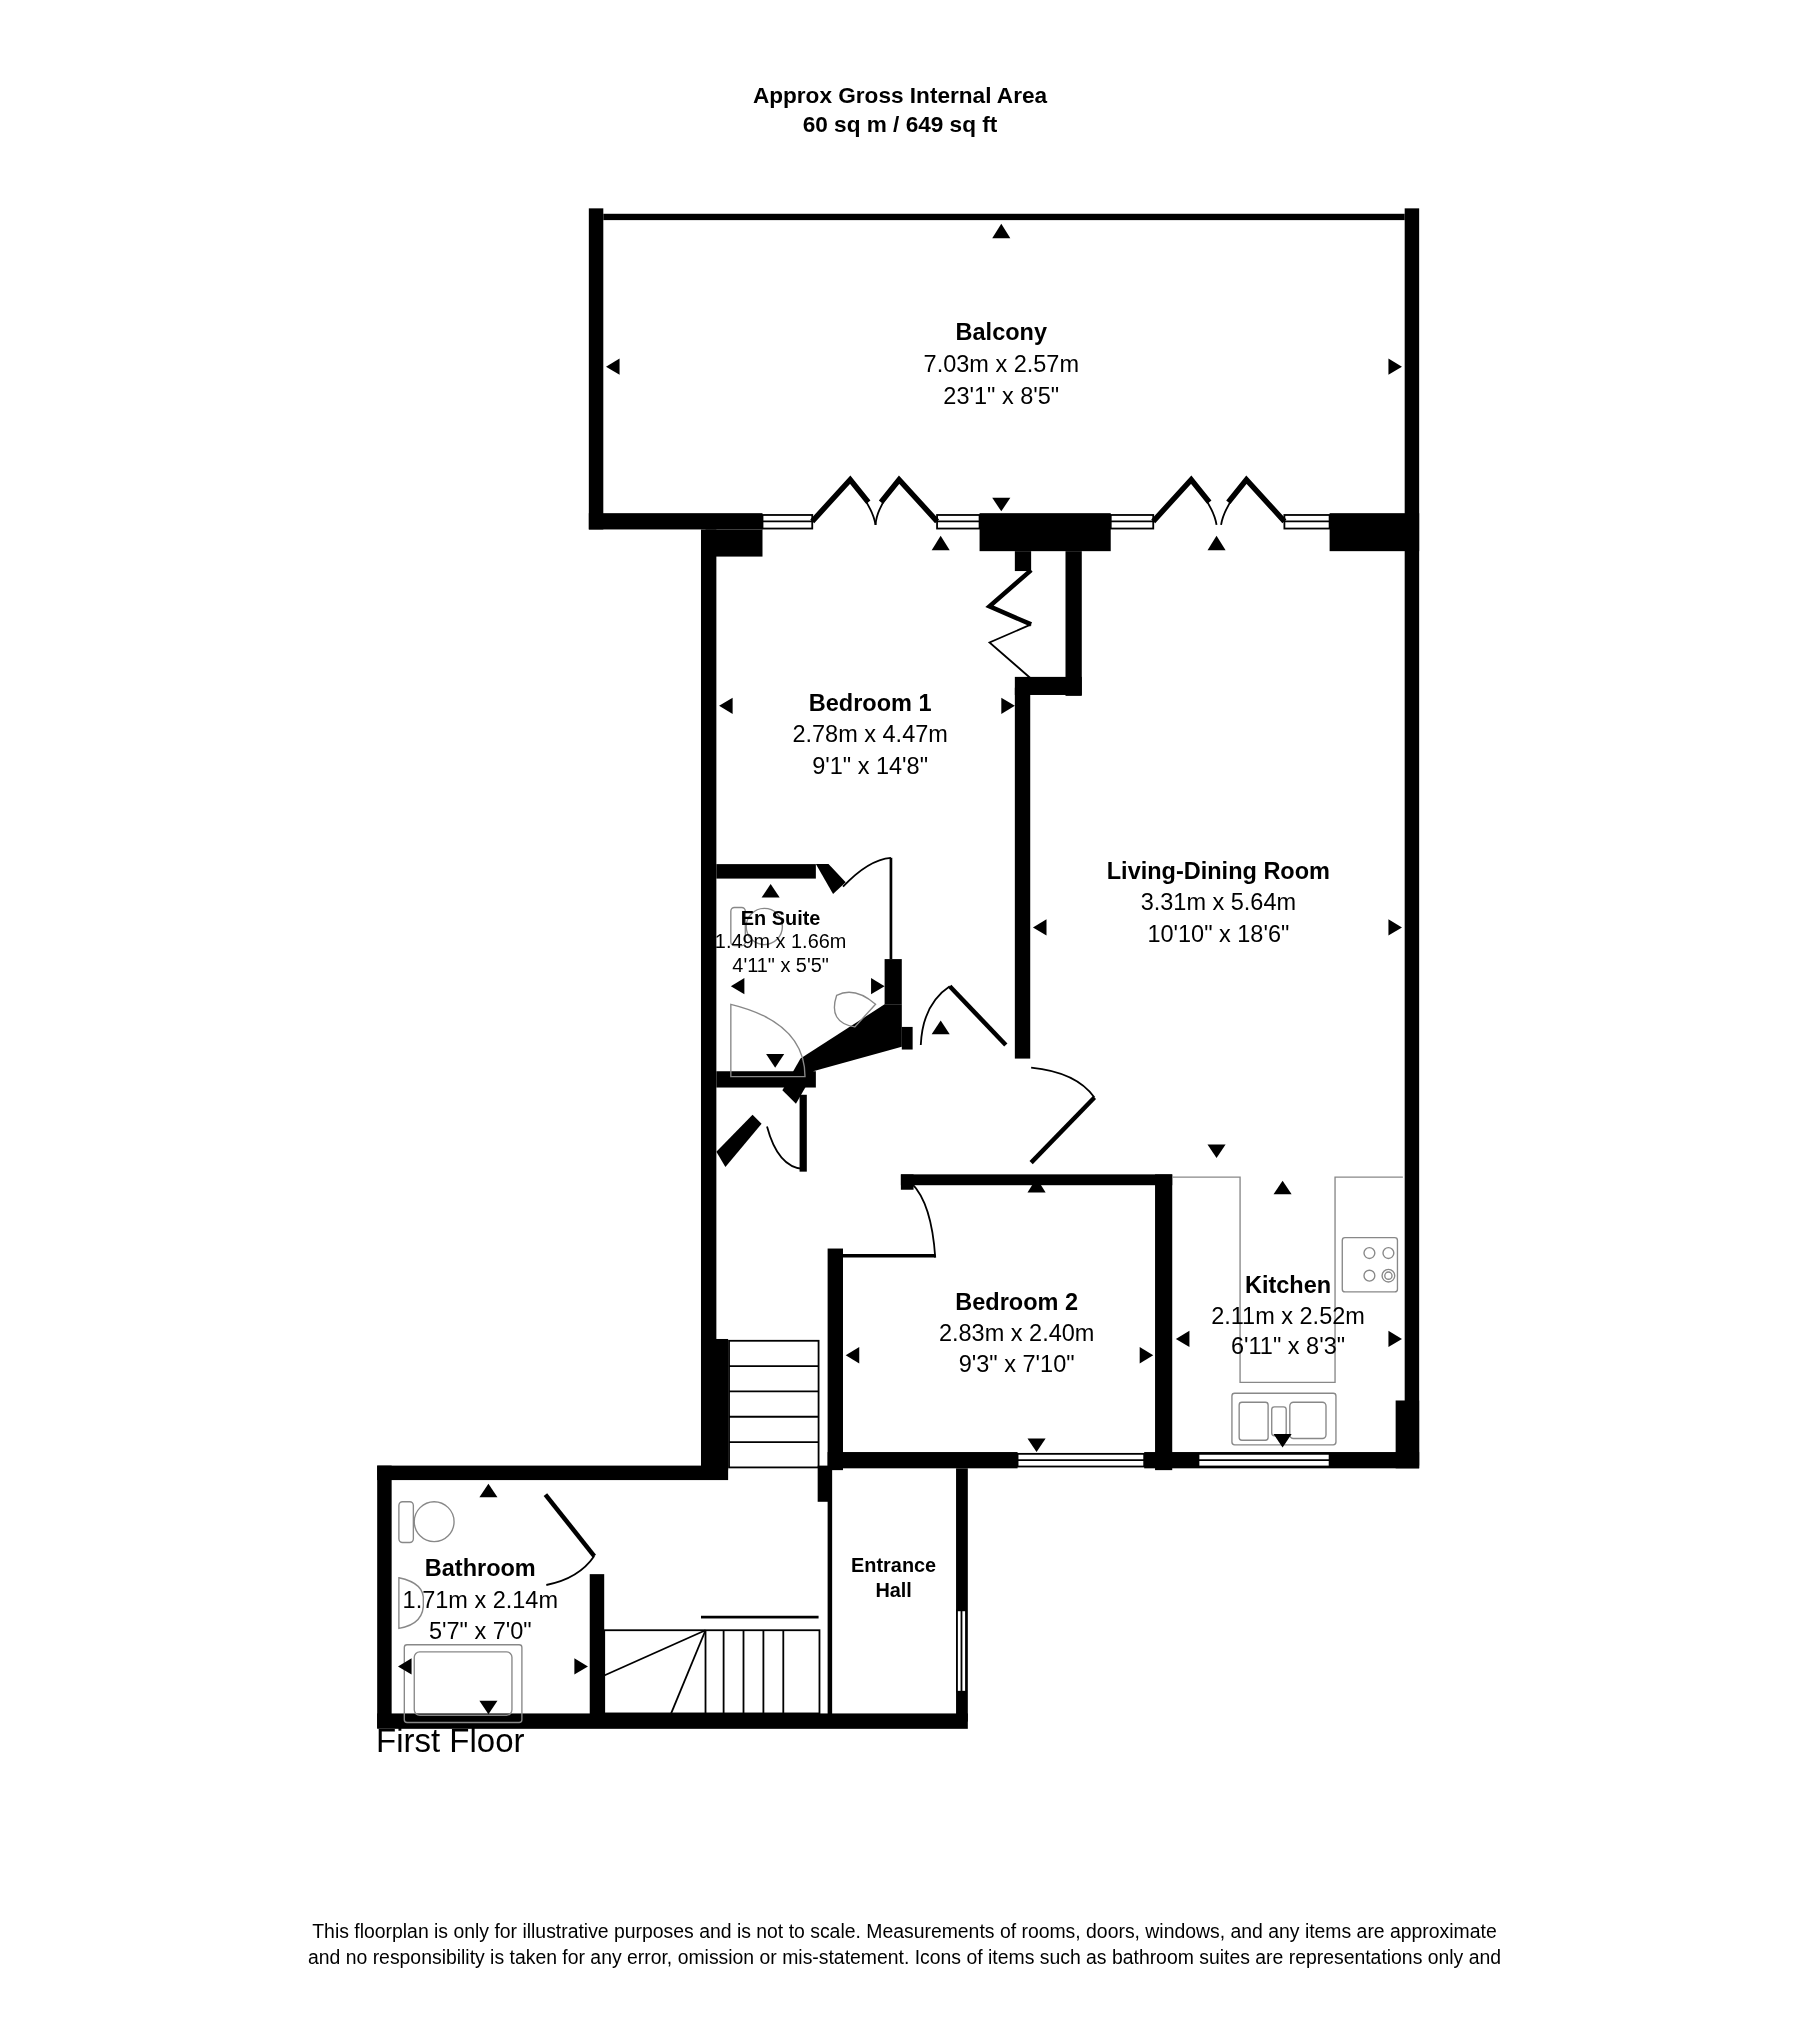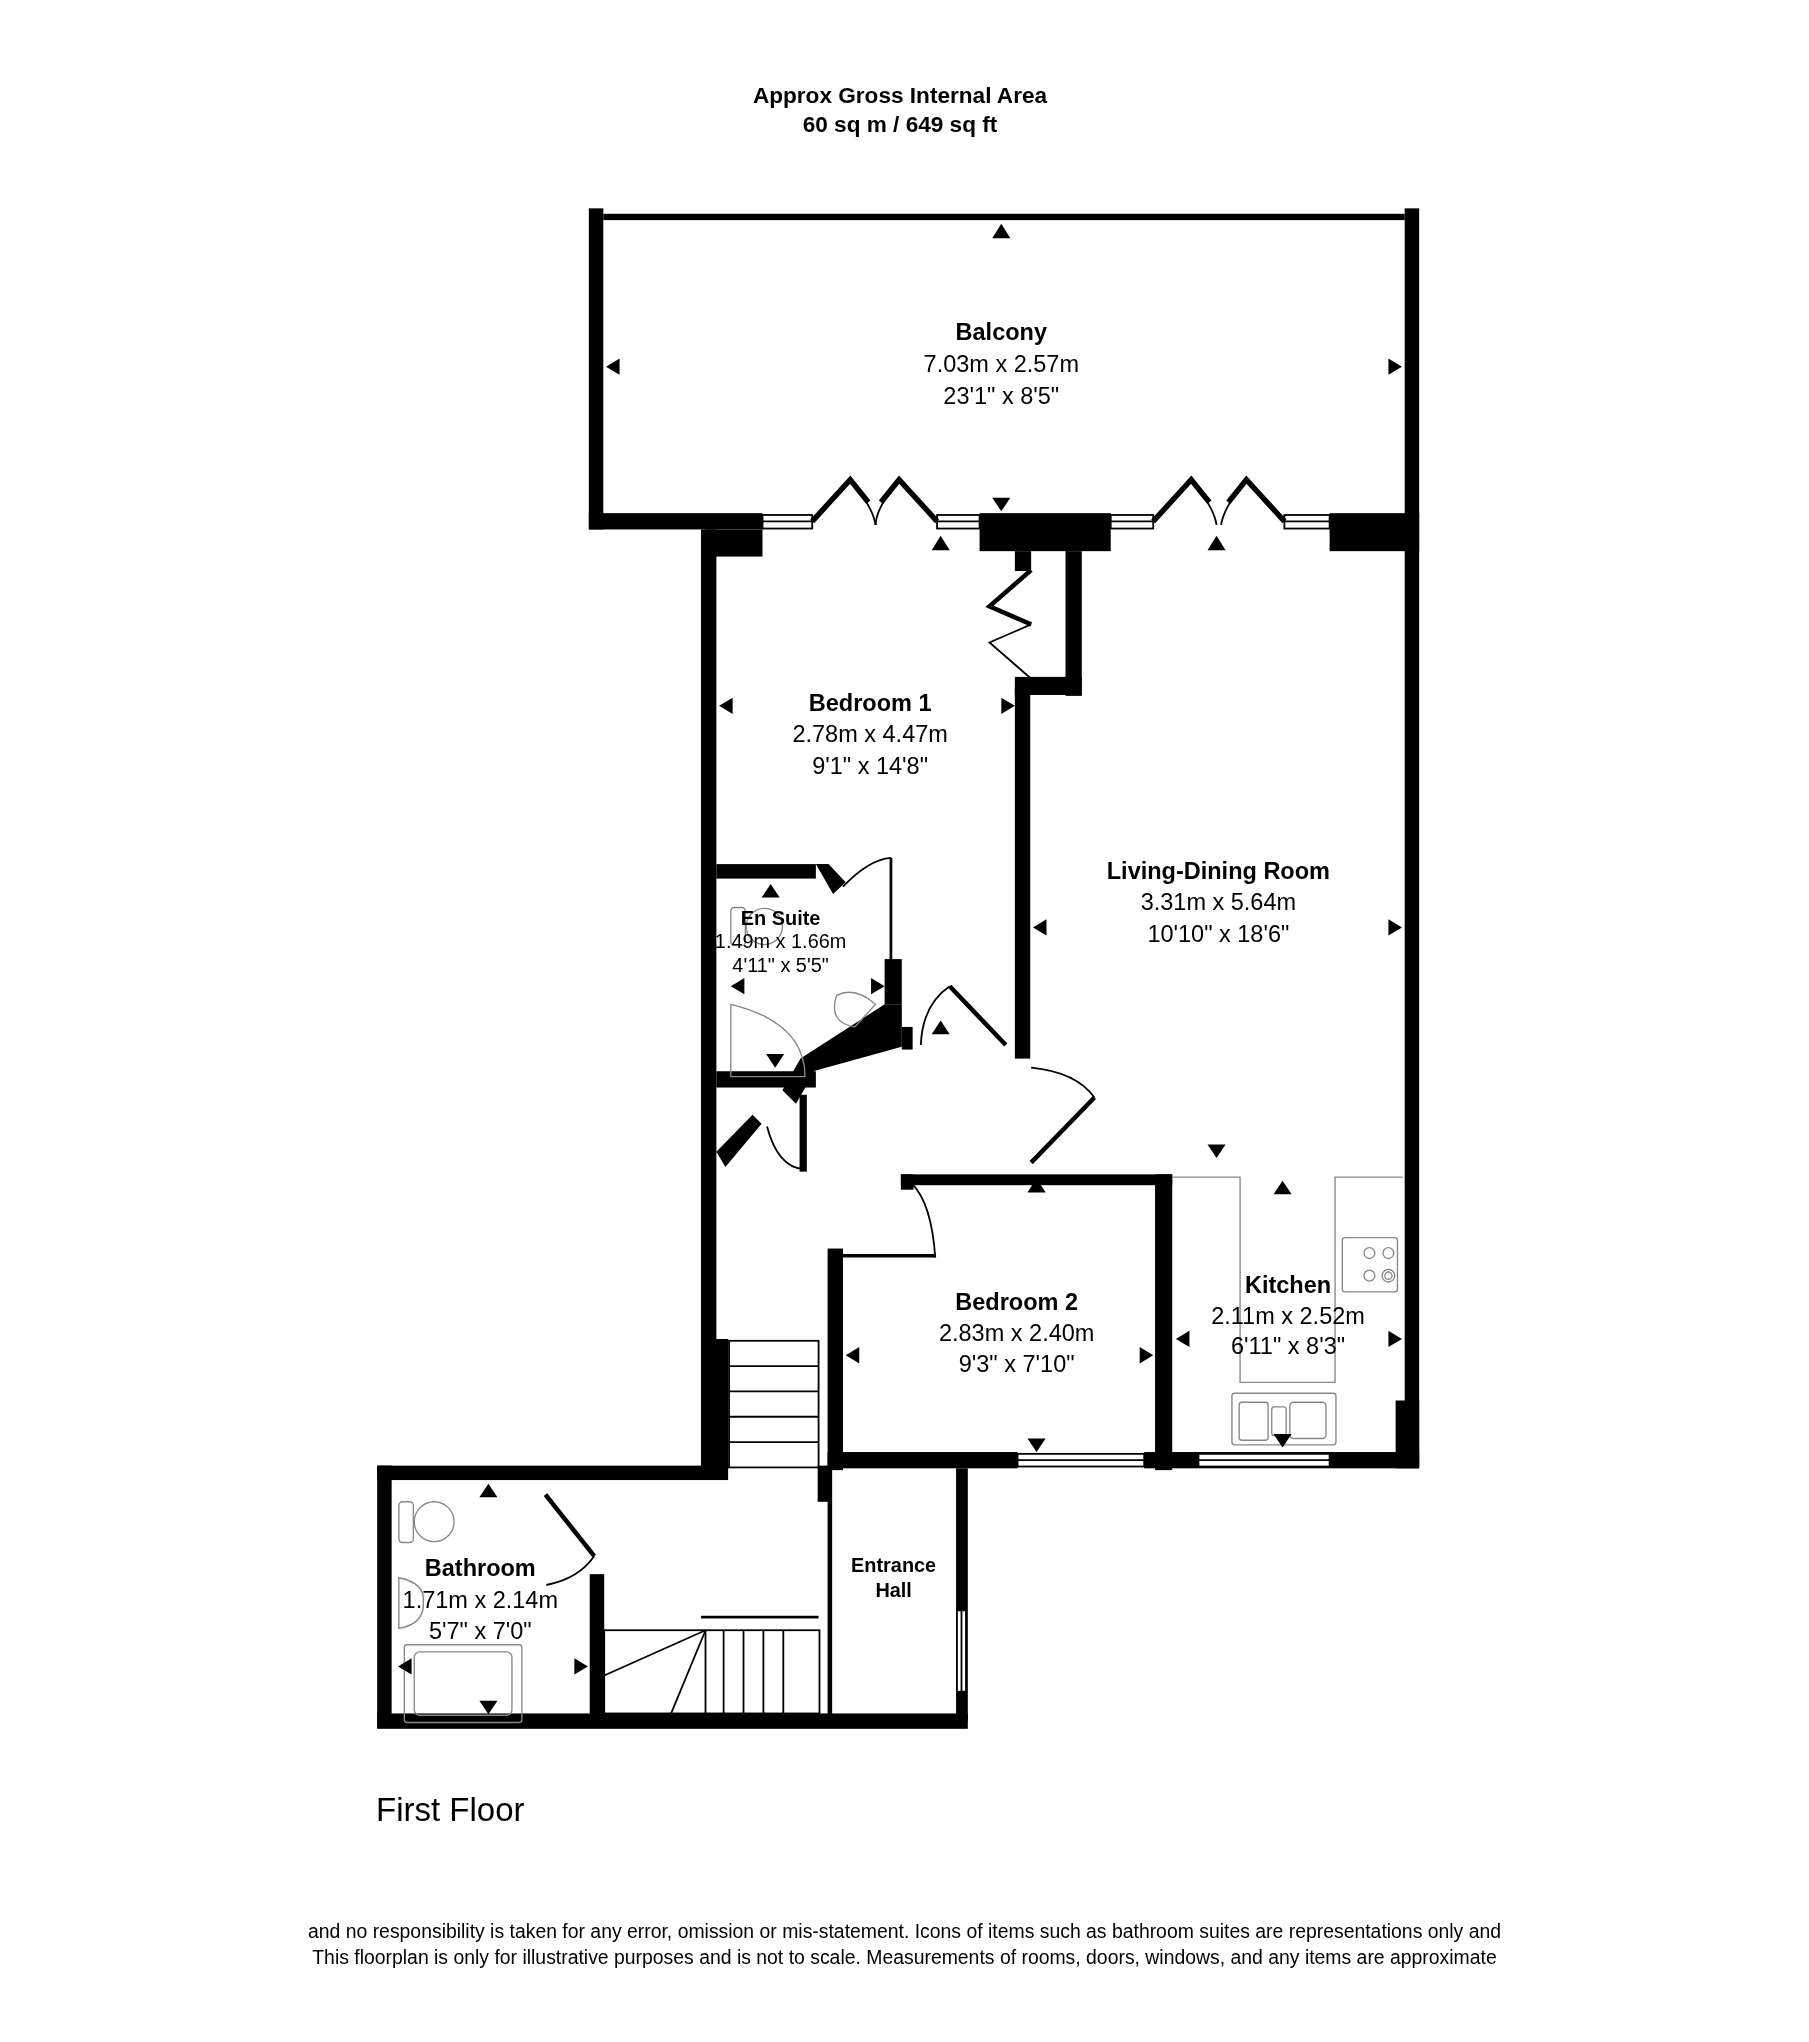--- a/index.html
+++ b/index.html
@@ -4,21 +4,21 @@
 <style>
   html, body { margin: 0; padding: 0; background: #ffffff; }
   body { width: 1809px; height: 2043px; position: relative; overflow: hidden; font-family: "Liberation Sans", sans-serif; color: #000; }
   .header { position: absolute; left: 0; top: 65px; width: 1809px; text-align: center; font-weight: bold; font-size: 22.6px; line-height: 29px; margin-top: 16px; }
   .header div { margin-left: -9px; }
   svg.plan { position: absolute; left: 0; top: 0; }
   .room-name { font-family: "Liberation Sans", sans-serif; font-weight: bold; font-size: 26px; text-anchor: middle; }
   .room-dim { font-family: "Liberation Sans", sans-serif; font-size: 26px; text-anchor: middle; }
   .room-name.small { font-size: 22px; }
   .room-dim.small { font-size: 22px; }
-  .floor-label { position: absolute; left: 376px; top: 1791px; font-size: 33px; }
+  .floor-label { position: absolute; left: 376px; top: 1722px; font-size: 33px; }
   .disclaimer { position: absolute; left: 181px; width: 1447px; top: 1918px; text-align: center; font-size: 19.4px; line-height: 26px; }
 </style>
 </head>
 <body>
 
 <div class="header">
   <div>Approx Gross Internal Area</div>
   <div>60 sq m / 649 sq ft</div>
 </div>
 
@@ -247,16 +247,16 @@
   </g>
   <g>
     <text class="room-name small" x="988" y="1738">Entrance</text>
     <text class="room-name small" x="988" y="1765">Hall</text>
   </g>
 </svg>
 
 <div class="floor-label">First Floor</div>
 
 <div class="disclaimer">
+  <div>This floorplan is only for illustrative purposes and is not to scale. Measurements of rooms, doors, windows, and any items are approximate</div>
   <div>and no responsibility is taken for any error, omission or mis-statement. Icons of items such as bathroom suites are representations only and</div>
-  <div>This floorplan is only for illustrative purposes and is not to scale. Measurements of rooms, doors, windows, and any items are approximate</div>
 </div>
 
 
 </body></html>

